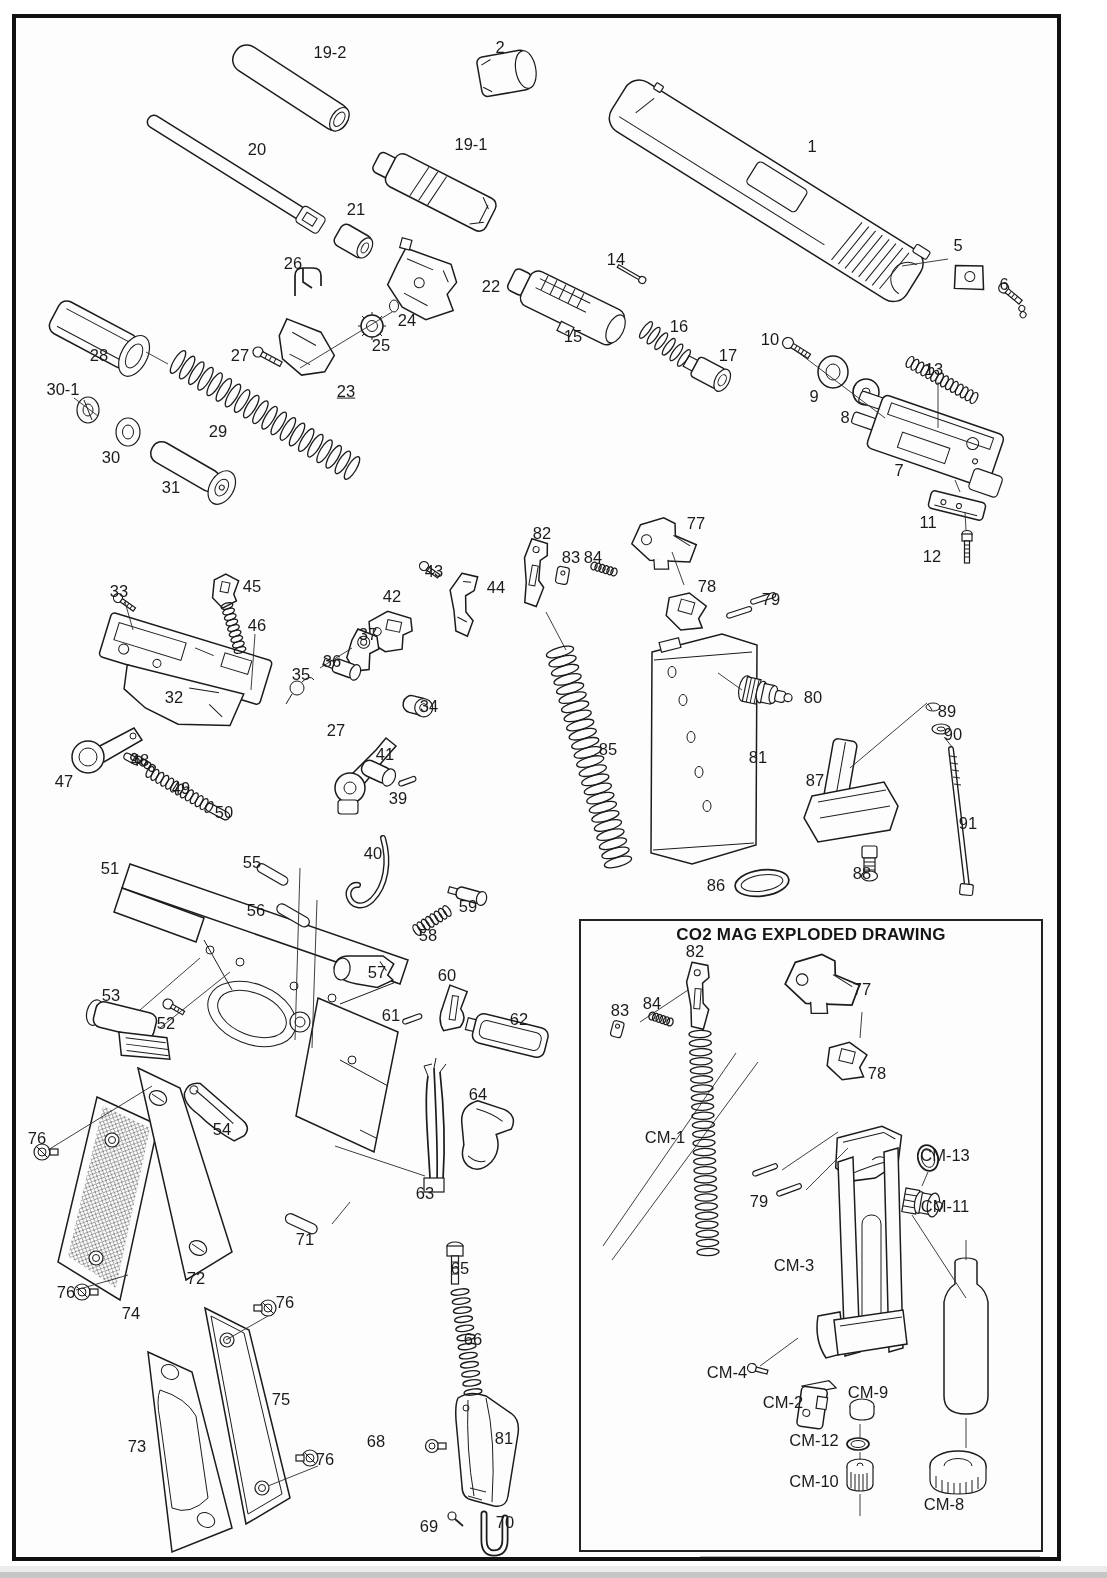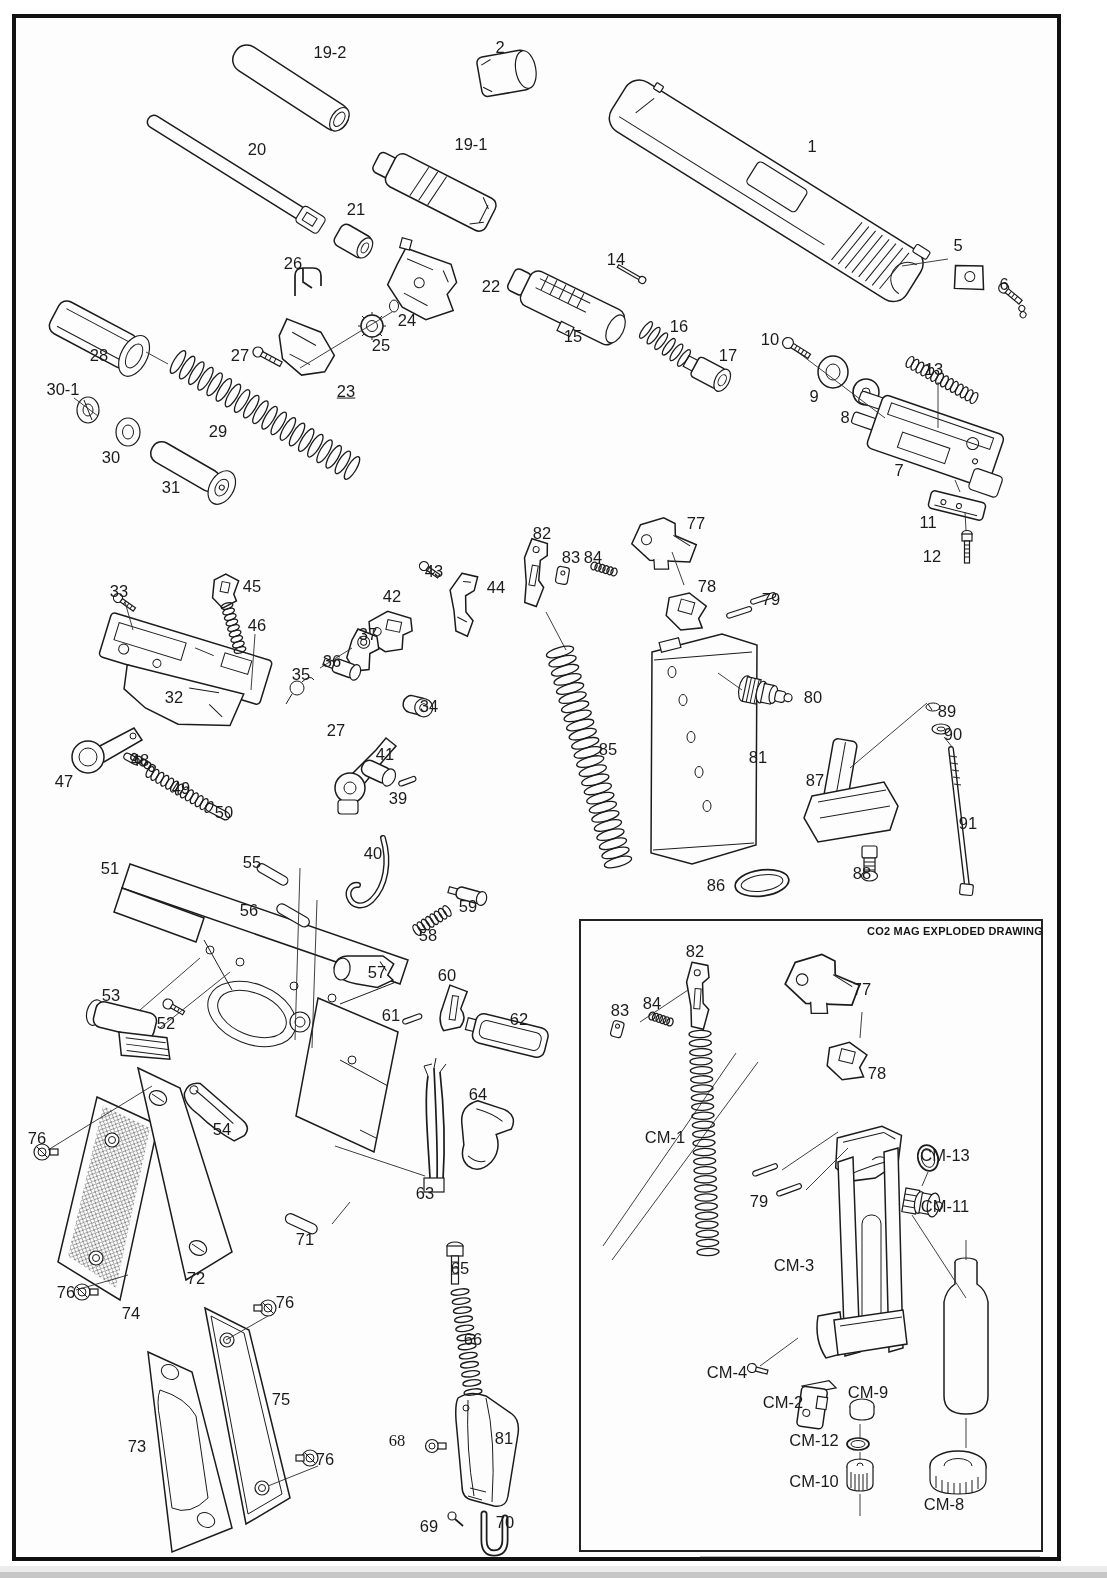--- a/index.html
+++ b/index.html
@@ -2,22 +2,22 @@
 <html><head>
 <meta charset="utf-8">
 <style>
   html,body{margin:0;padding:0;background:#ffffff;}
   #stage{position:relative;width:1107px;height:1578px;background:#ffffff;overflow:hidden;
          font-family:"Liberation Sans",sans-serif;}
   #page-border{position:absolute;left:12px;top:14px;width:1049px;height:1547px;
                border:4px solid #111;background:#fdfdfd;box-sizing:border-box;}
   #co2-box{position:absolute;left:579px;top:919px;width:464px;height:633px;
            border:2px solid #222;background:#fdfdfd;box-sizing:border-box;}
-  #co2-title{position:absolute;left:579px;top:925px;width:464px;text-align:right;
-             font-weight:bold;font-size:11px;color:#151515;letter-spacing:.2px;}
+  #co2-title{position:absolute;left:579px;top:925px;width:464px;text-align:center;
+             font-weight:bold;font-size:17px;color:#151515;letter-spacing:.2px;}
   #title{position:absolute;left:827px;top:27px;color:#1a1a1a;
          font-family:"Liberation Serif",serif;font-size:28px;line-height:31px;}
   svg.art{position:absolute;left:0;top:0;pointer-events:none;}
   #label-layer{position:absolute;left:0;top:0;width:100%;height:100%;pointer-events:none;}
   .plabel{position:absolute;transform:translate(-50%,-55%);font-size:16.5px;color:#1b1b1b;
           white-space:nowrap;}
   .pt  {fill:#fdfdfd;stroke:#1c1c1c;stroke-width:1.5;}
   .pt2 {fill:#fdfdfd;stroke:#1c1c1c;stroke-width:1.2;}
   .ln  {fill:none;stroke:#1c1c1c;stroke-width:1;}
   .lnb {fill:none;stroke:#1c1c1c;stroke-width:1.7;}
@@ -841,21 +841,21 @@
       <span class="plabel" style="left: 758px; top: 758px;">81</span>
       <span class="plabel" style="left: 813px; top: 698px;">80</span>
       <span class="plabel" style="left: 716px; top: 886px;">86</span>
       <span class="plabel" style="left: 815px; top: 781px;">87</span>
       <span class="plabel" style="left: 862px; top: 874px;">88</span>
       <span class="plabel" style="left: 947px; top: 712px;">89</span>
       <span class="plabel" style="left: 953px; top: 735px;">90</span>
       <span class="plabel" style="left: 968px; top: 824px;">91</span>
       <span class="plabel" style="left: 110px; top: 869px;">51</span>
       <span class="plabel" style="left: 252px; top: 863px;">55</span>
-      <span class="plabel" style="left: 249px; top: 911px;">56</span>
+      <span class="plabel" style="left: 256px; top: 911px;">56</span>
       <span class="plabel" style="left: 468px; top: 907px;">59</span>
       <span class="plabel" style="left: 428px; top: 936px;">58</span>
       <span class="plabel" style="left: 377px; top: 973px;">57</span>
       <span class="plabel" style="left: 96px; top: 996px; margin-left: 15px;">53</span>
       <span class="plabel" style="left: 166px; top: 1024px;">52</span>
       <span class="plabel" style="left: 447px; top: 976px;">60</span>
       <span class="plabel" style="left: 391px; top: 1016px;">61</span>
       <span class="plabel" style="left: 519px; top: 1020px;">62</span>
       <span class="plabel" style="left: 222px; top: 1130px;">54</span>
       <span class="plabel" style="left: 478px; top: 1095px;">64</span>
@@ -864,21 +864,21 @@
       <span class="plabel" style="left: 305px; top: 1240px;">71</span>
       <span class="plabel" style="left: 196px; top: 1279px;">72</span>
       <span class="plabel" style="left: 66px; top: 1293px;">76</span>
       <span class="plabel" style="left: 131px; top: 1314px;">74</span>
       <span class="plabel" style="left: 285px; top: 1303px;">76</span>
       <span class="plabel" style="left: 281px; top: 1400px;">75</span>
       <span class="plabel" style="left: 137px; top: 1447px;">73</span>
       <span class="plabel" style="left: 325px; top: 1460px;">76</span>
       <span class="plabel" style="left: 460px; top: 1269px;">65</span>
       <span class="plabel" style="left: 473px; top: 1340px;">66</span>
-      <span class="plabel" style="left: 397px; top: 1442px; font-family: Liberation Serif, serif;">68</span>
+      <span class="plabel" style="left: 376px; top: 1442px;">68</span>
       <span class="plabel" style="left: 504px; top: 1439px;">81</span>
       <span class="plabel" style="left: 429px; top: 1527px;">69</span>
       <span class="plabel" style="left: 505px; top: 1523px;">70</span>
       <span class="plabel" style="left: 695px; top: 952px;">82</span>
       <span class="plabel" style="left: 620px; top: 1011px;">83</span>
       <span class="plabel" style="left: 652px; top: 1004px;">84</span>
       <span class="plabel" style="left: 862px; top: 990px;">77</span>
       <span class="plabel" style="left: 877px; top: 1074px;">78</span>
       <span class="plabel" style="left: 665px; top: 1138px;">CM-1</span>
       <span class="plabel" style="left: 945px; top: 1156px;">CM-13</span>

